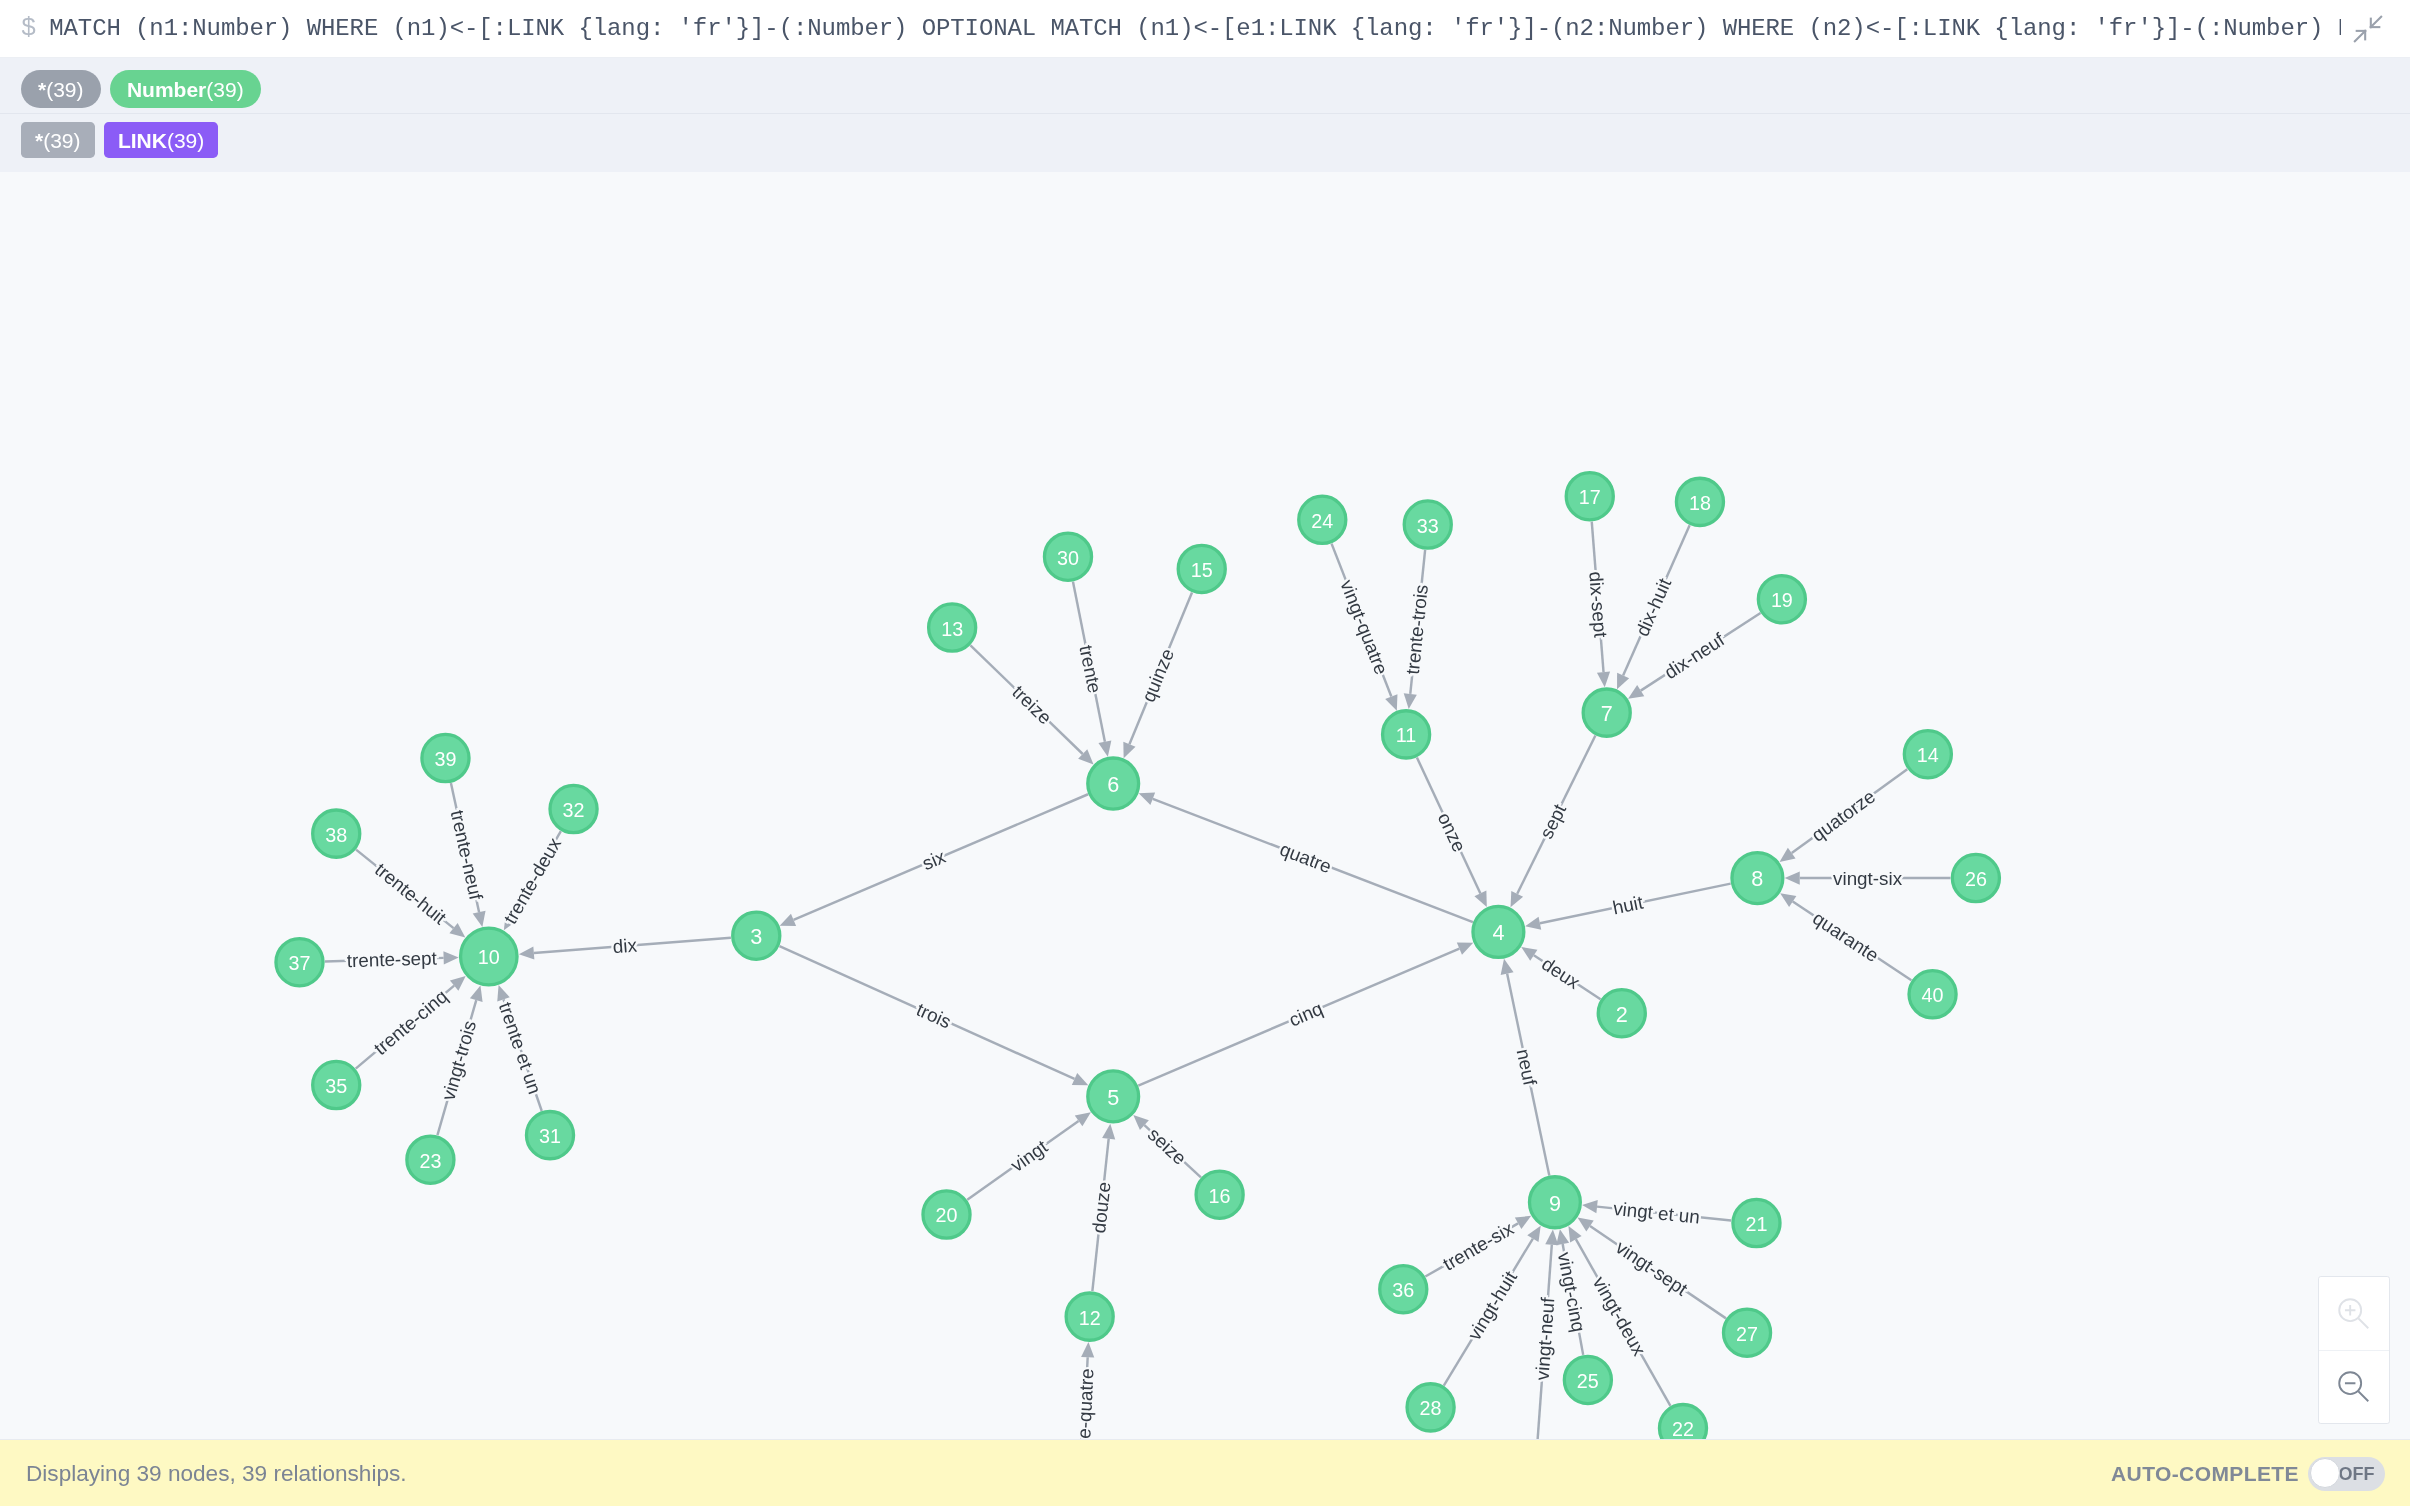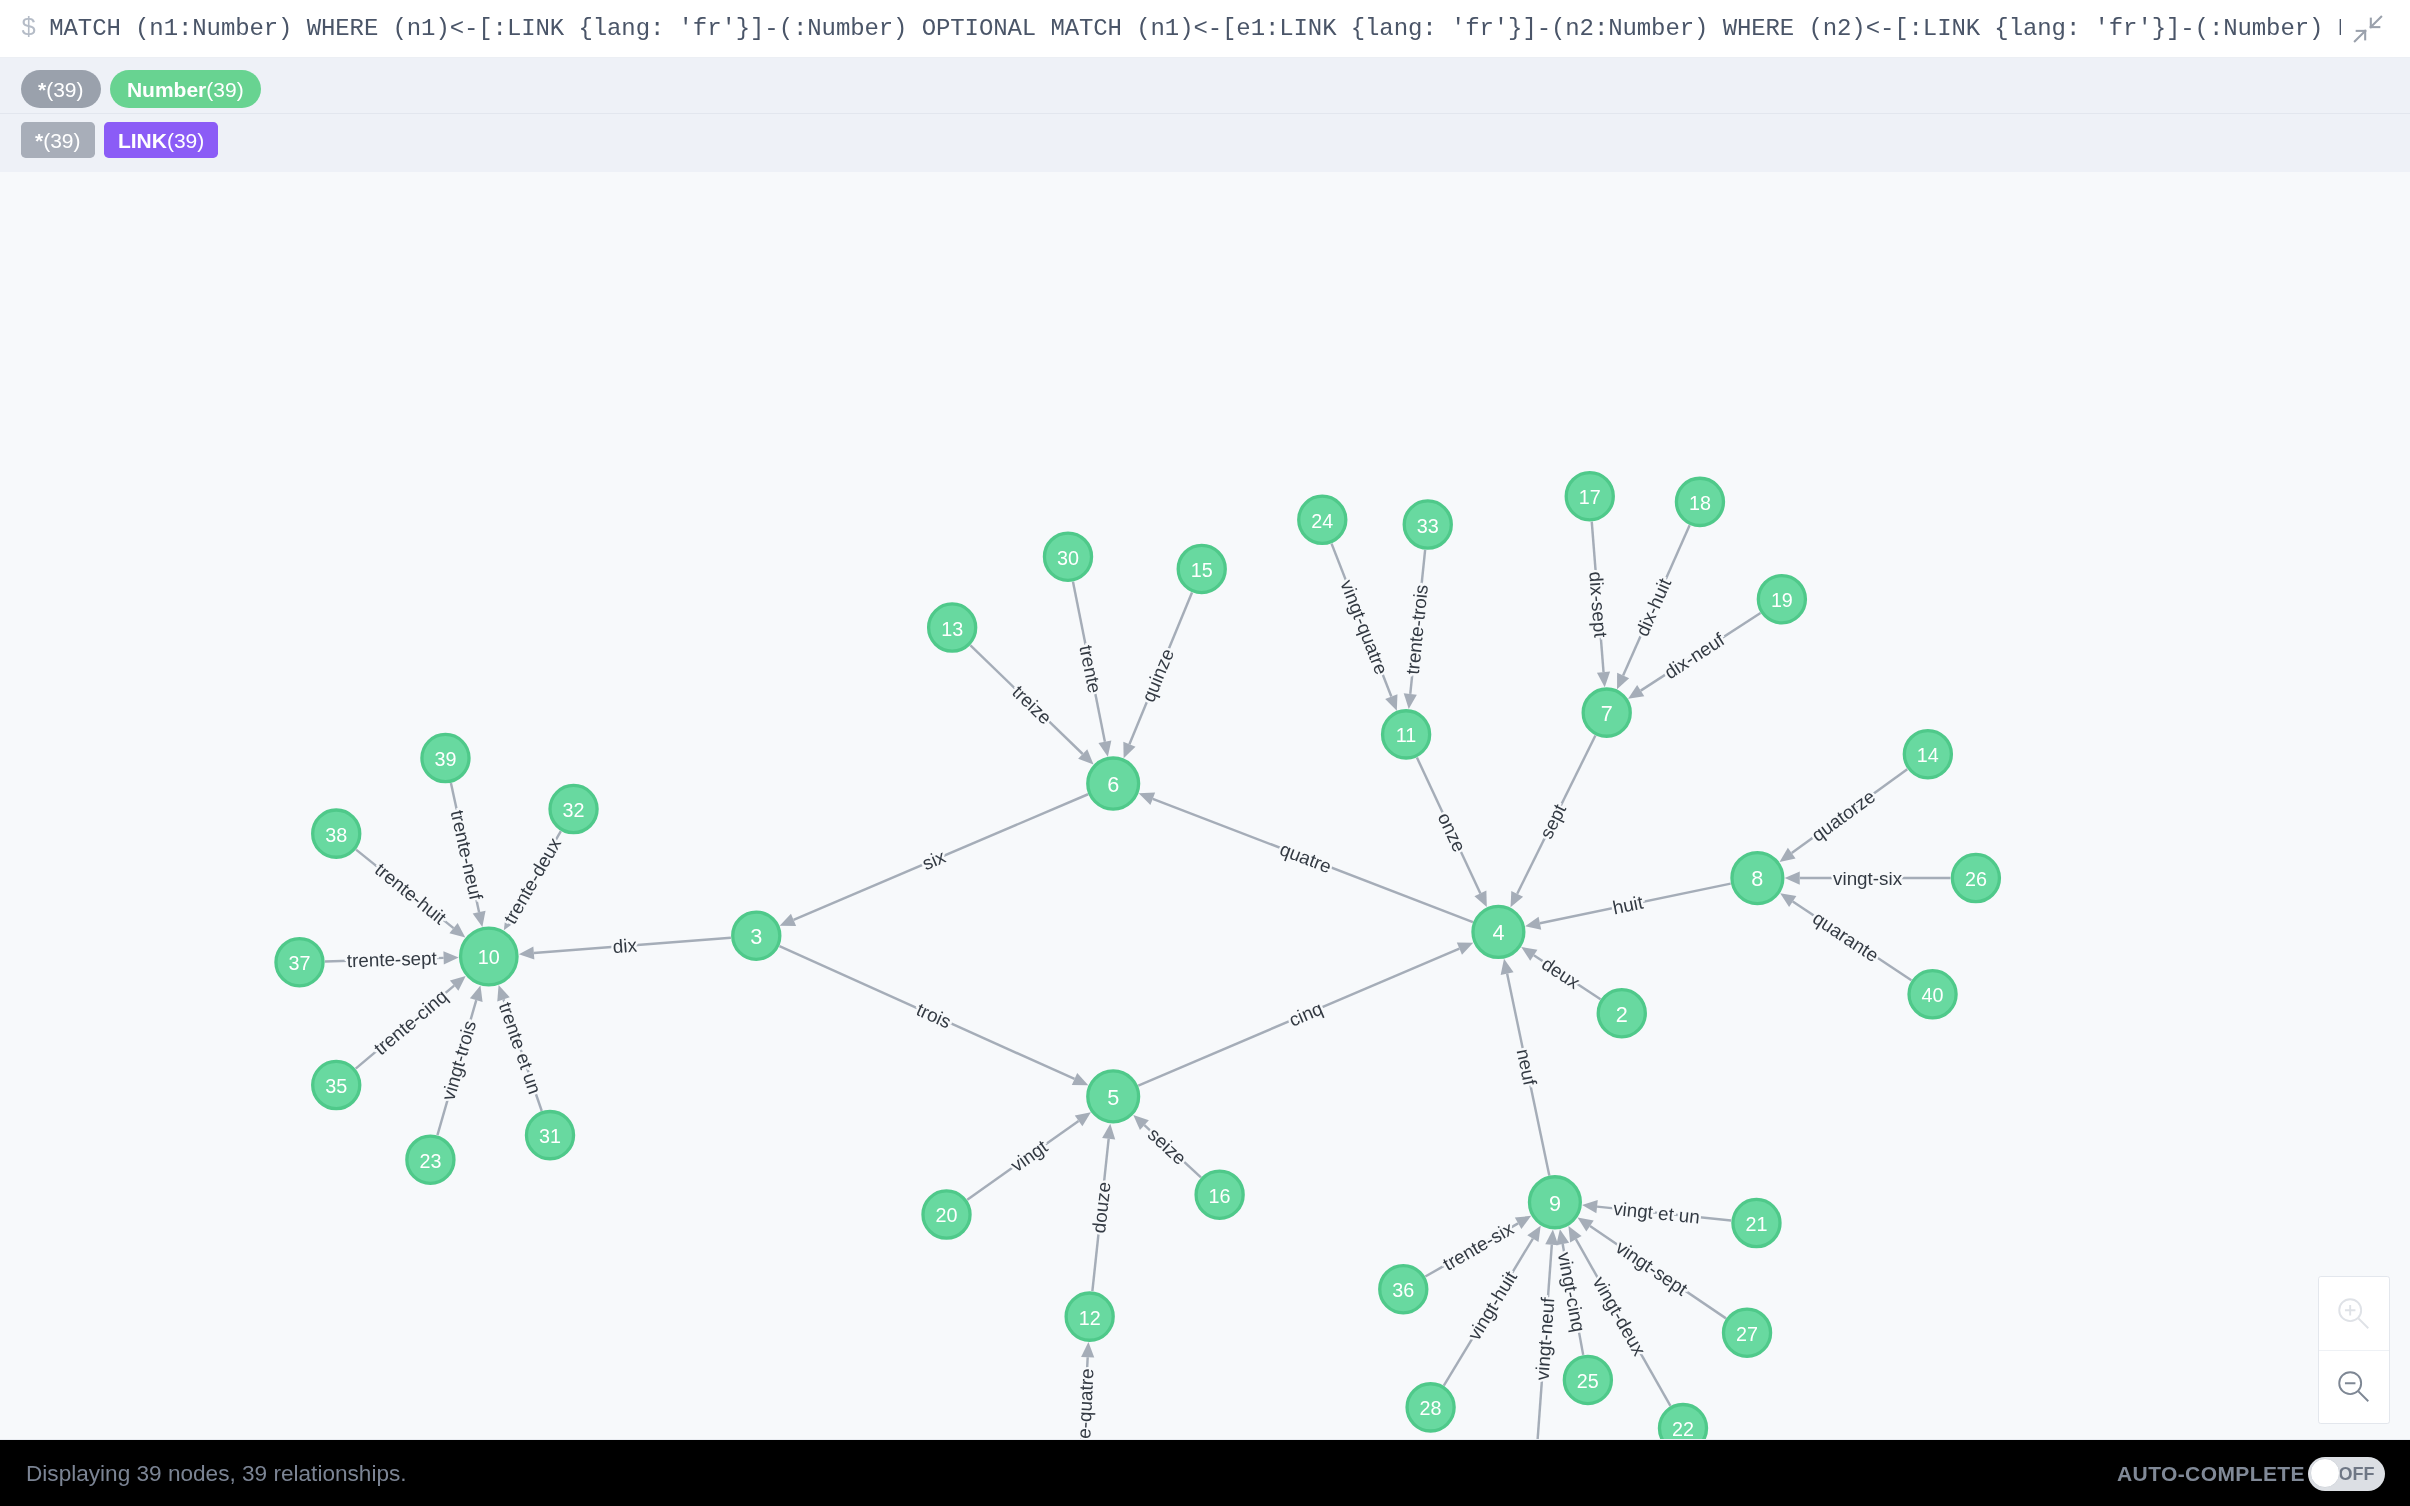--- a/index.html
+++ b/index.html
@@ -113,29 +113,29 @@
   }
   .zoom-btn {
     height: 73px; display: flex; align-items: center; justify-content: center;
     cursor: pointer;
   }
   .zoom-btn + .zoom-btn { border-top: 0.9px solid #eef1f5; }
 
   
   .status-bar {
     flex: 0 0 68px; height: 68px;
-    background: #000000;
+    background: #fef9c3;
     border-top: 0.9px solid #e8ebf0;
     display: flex; align-items: center;
     padding: 8px 26px;
     position: relative;
   }
   .status-text { font-size: 22.6px; color: #7b8494; }
   .autocomplete {
-    margin-left: auto; display: flex; align-items: center; gap: 3px;
+    margin-left: auto; display: flex; align-items: center; gap: 9px;
   }
   .ac-label { font-size: 21px; font-weight: bold; color: #808997; letter-spacing: 0.4px; }
   .toggle {
     width: 77px; height: 34px; border-radius: 17px;
     background: #dcdfe4; position: relative; cursor: pointer;
     display: flex; align-items: center; justify-content: flex-end;
     padding-right: 10.4px;
   }
   .toggle .knob {
     position: absolute; left: 1.9px; top: 1.9px;

